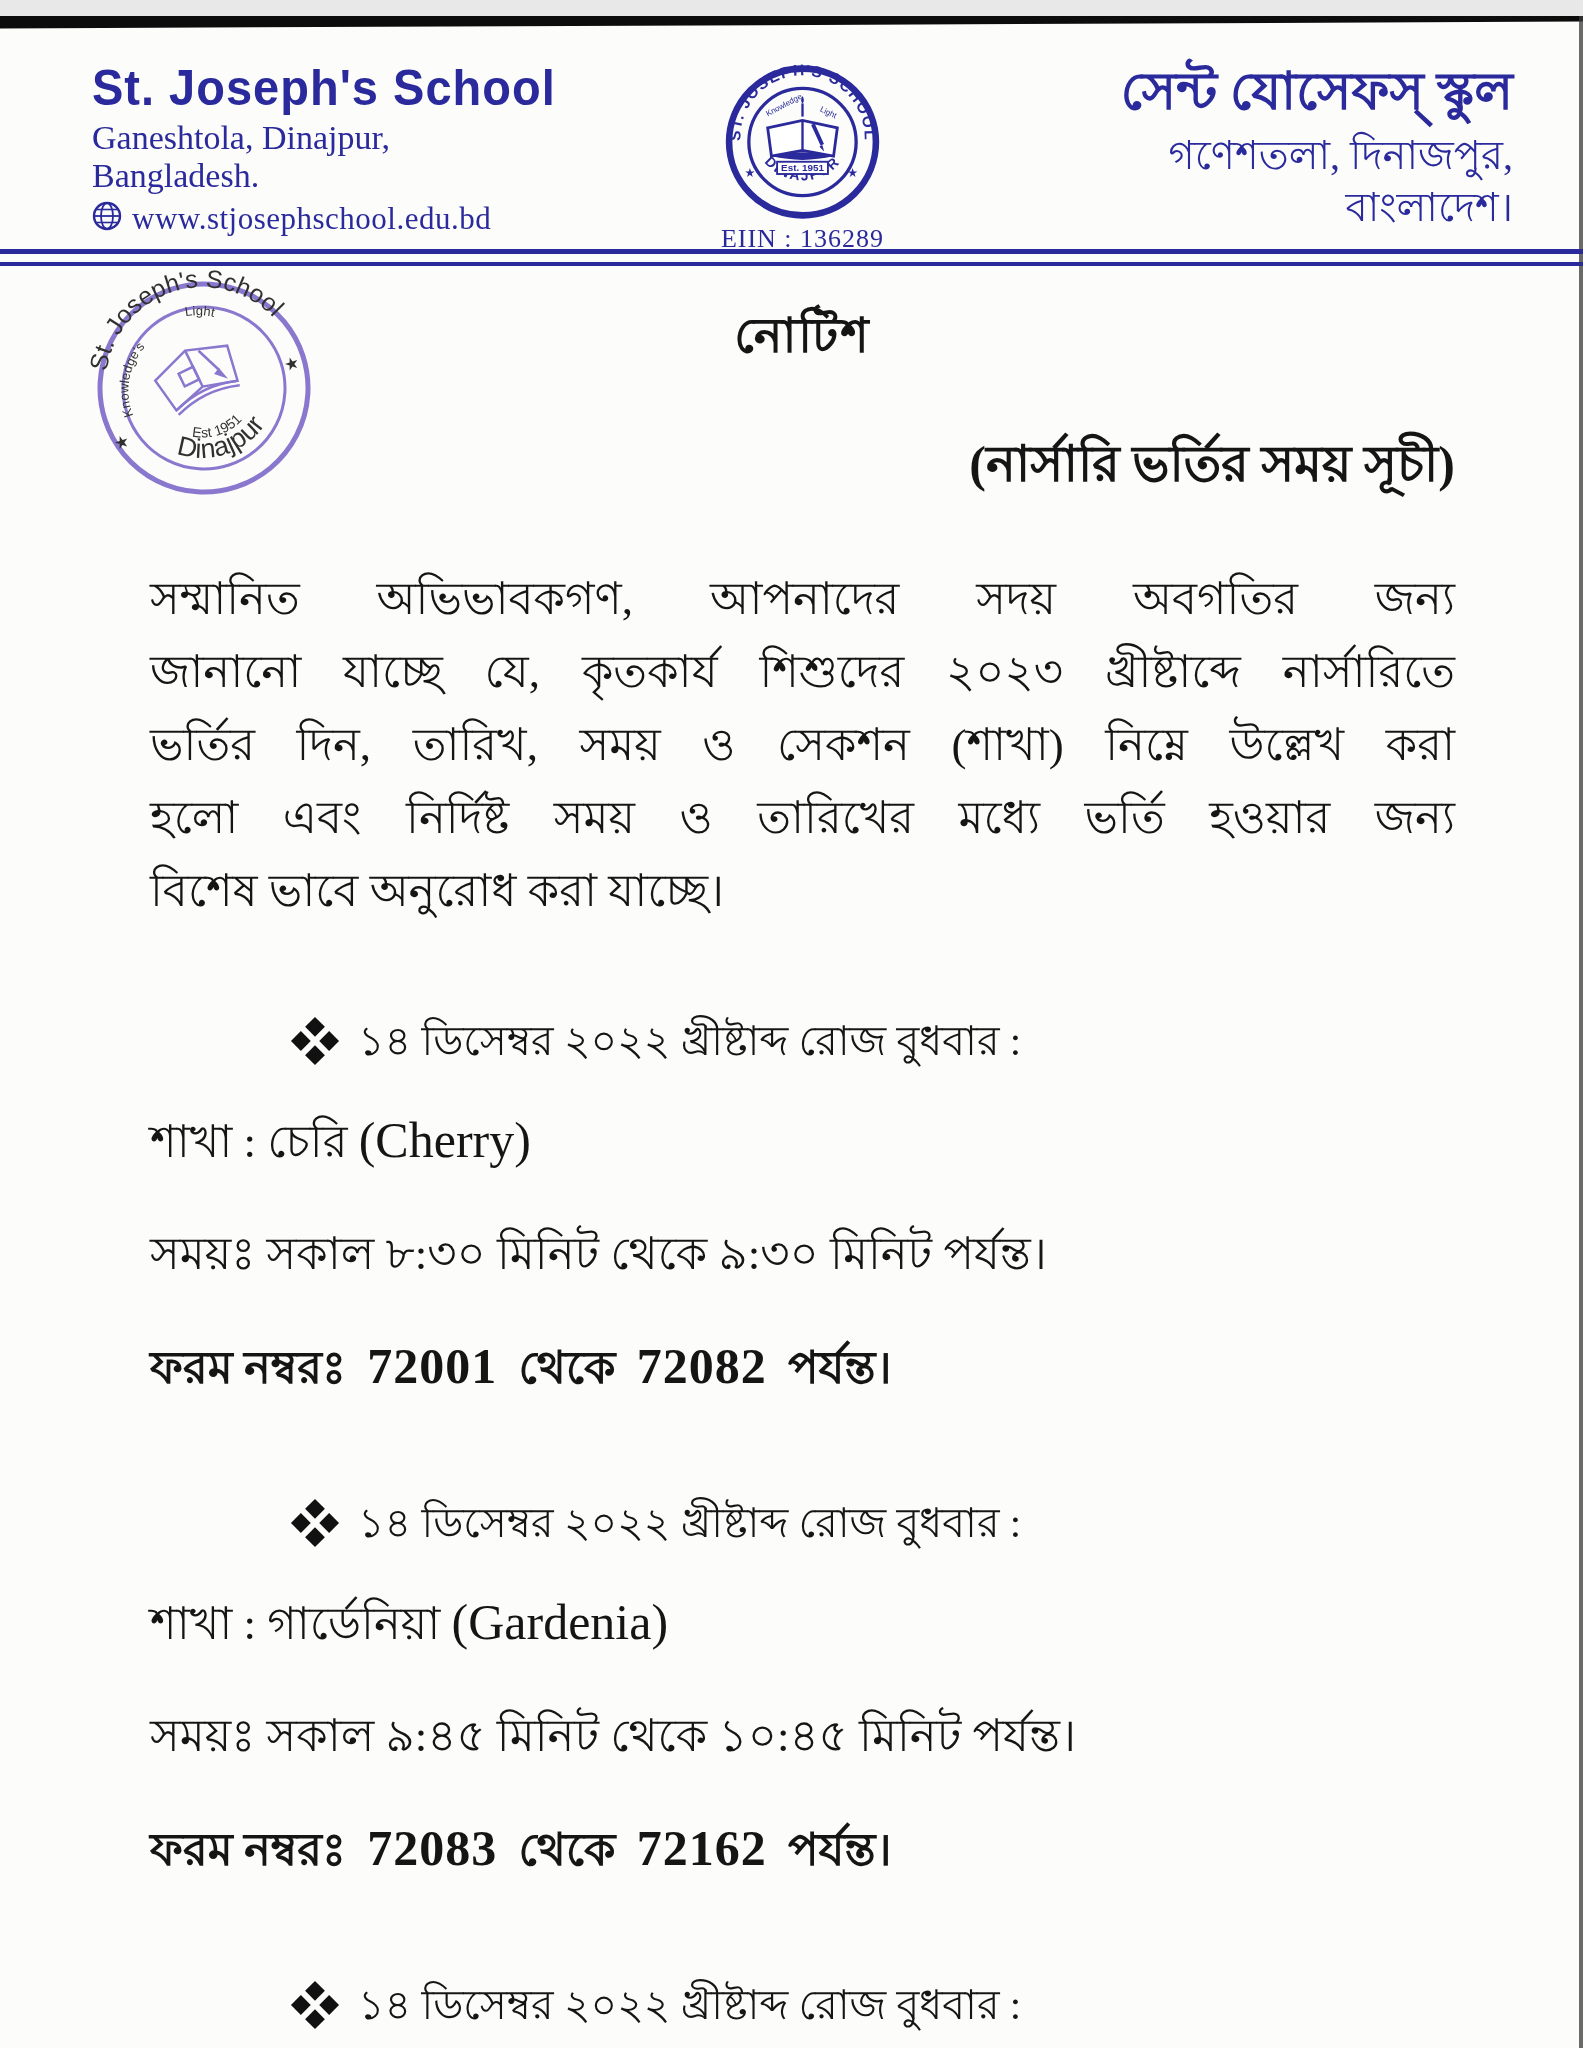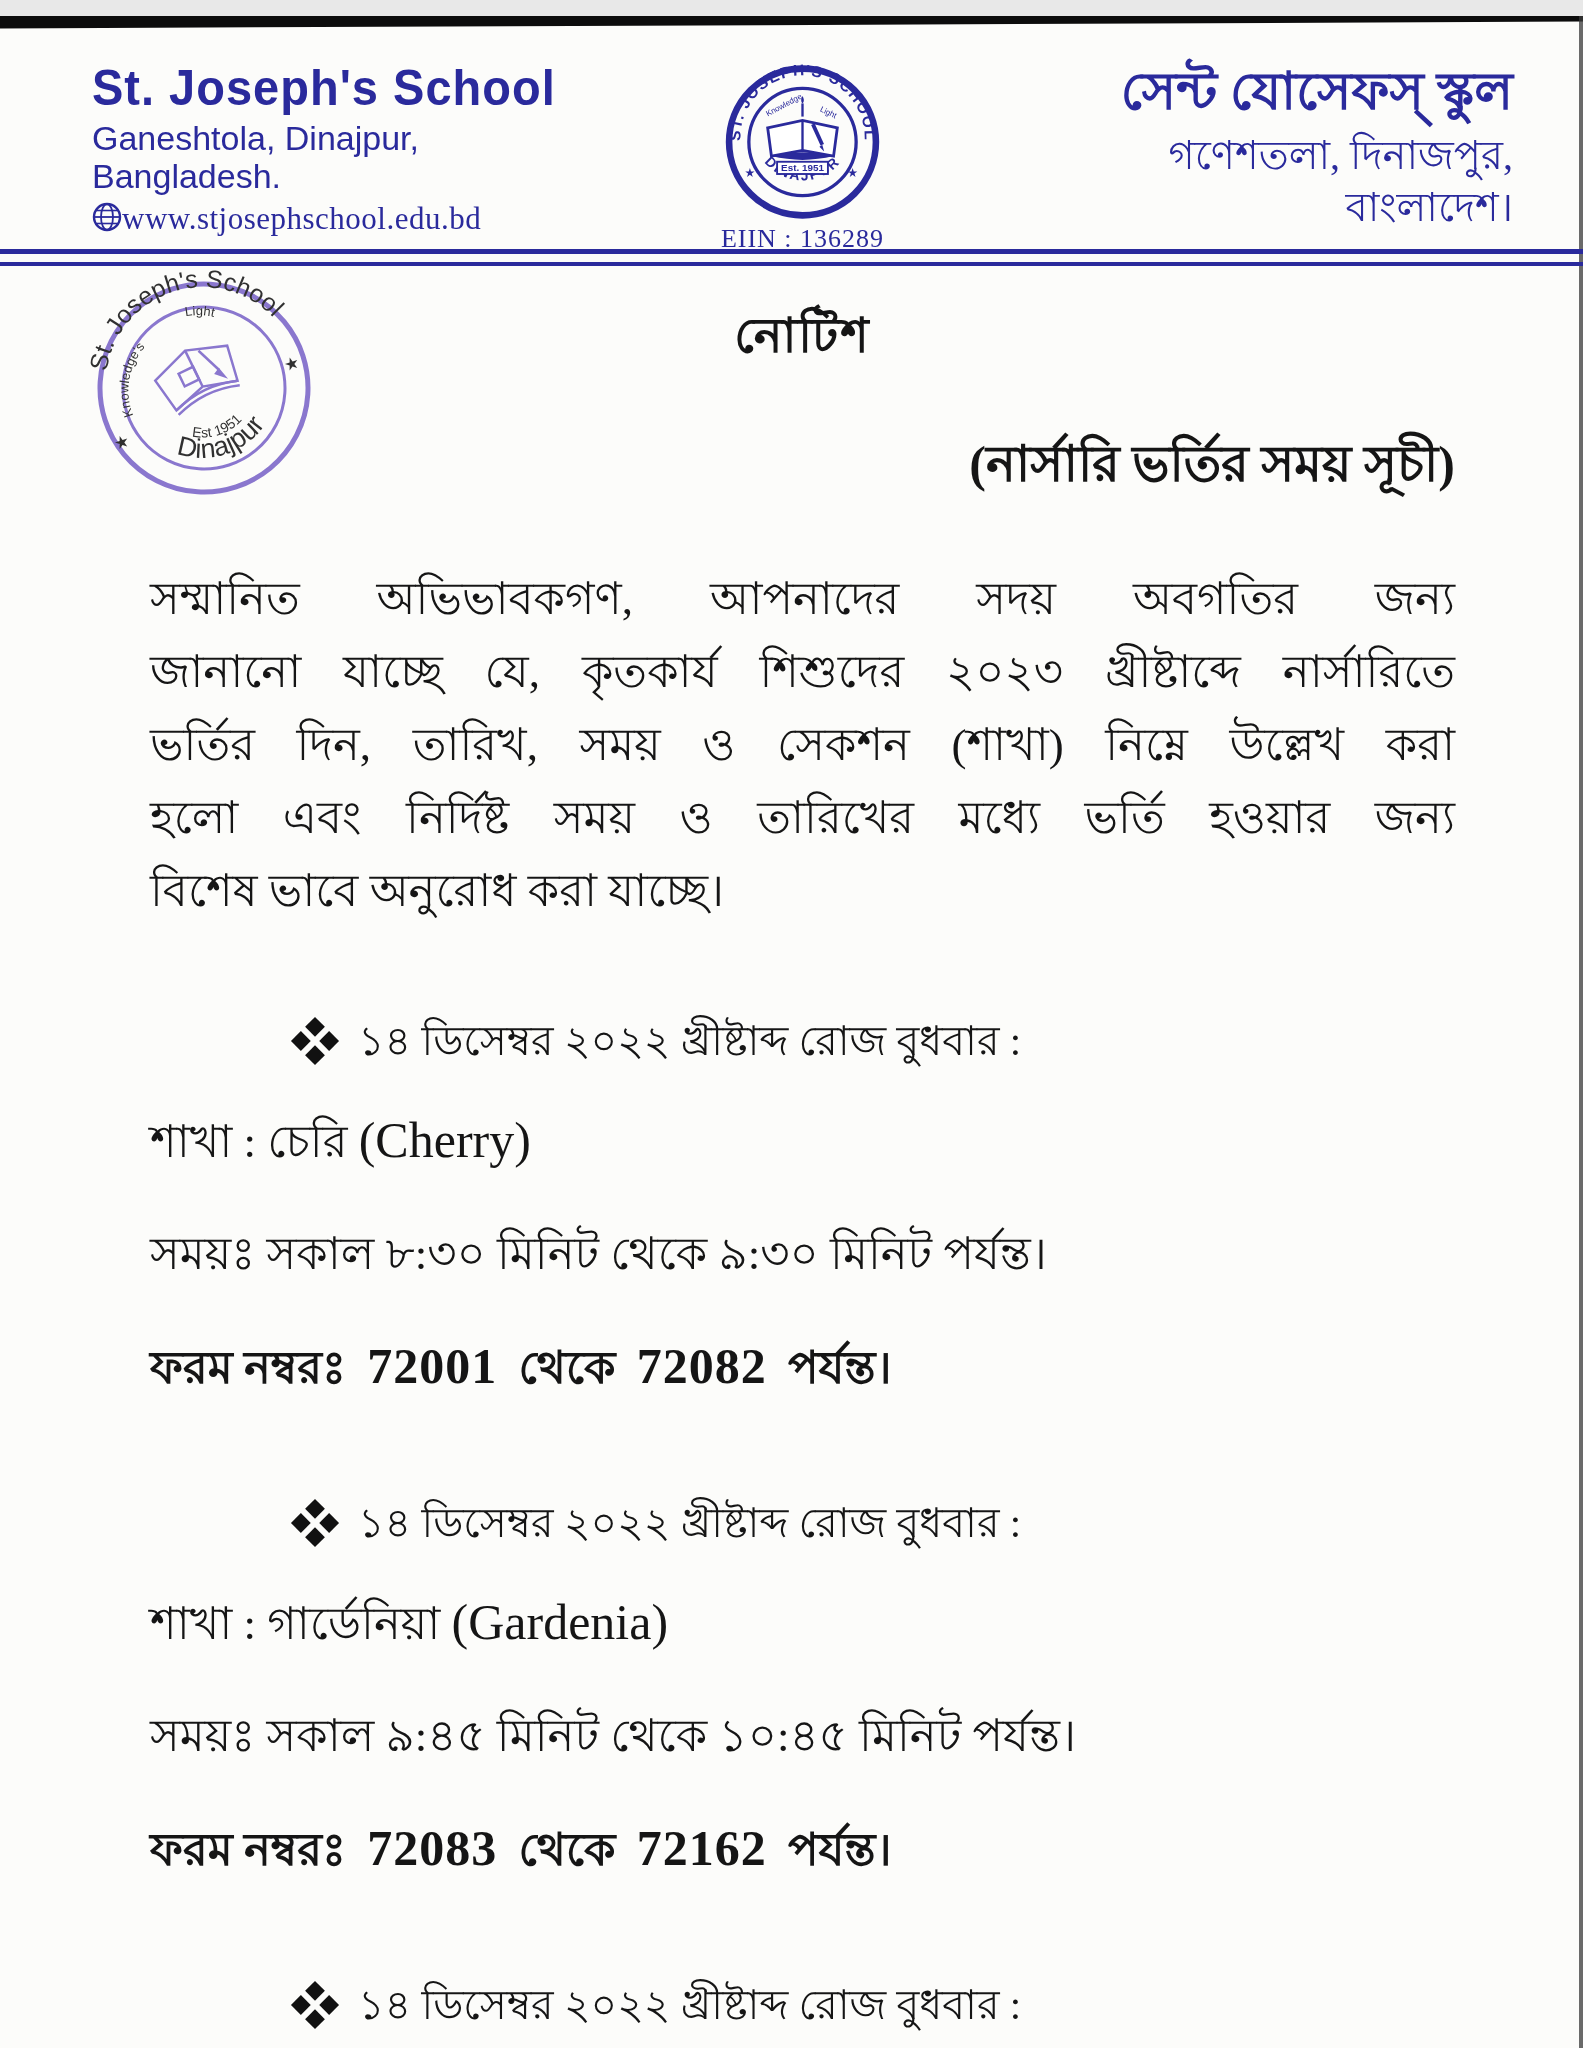--- a/index.html
+++ b/index.html
@@ -17,22 +17,22 @@
   .scan-top { position:absolute; top:-4px; left:-10px; width:1610px; height:13px;
     background:#0c0c0c; transform:rotate(-0.25deg); }
   .scan-right { position:absolute; top:0; right:0; width:4px; height:2048px; background:#3a3a3a; opacity:.75; }
 
   
   .letterhead { position:relative; display:flex; justify-content:space-between;
     padding:46px 70px 0 92px; height:215px; color:#2a2a9c; }
   .lh-left { width:480px; }
   .school-name-en { font-family:"Liberation Sans", sans-serif; font-weight:bold;
     font-size:47px; letter-spacing:1px; line-height:1.0; transform:scaleY(1.08); transform-origin:left top; }
-  .addr-en { font-family:Liberation Sans, sans-serif; font-size:34px; line-height:1.12; margin-top:10px; }
-  .website-row { display:flex; align-items:center; margin-top:6px; }
+  .addr-en { font-family:Liberation Serif, serif; font-size:34px; line-height:1.12; margin-top:10px; }
+  .website-row { display:flex; align-items:flex-start; gap:10px; margin-top:6px; }
   .website-url { font-size:31px; letter-spacing:.5px; }
   .lh-center { width:260px; text-align:center; position:relative; }
   .logo-wrap { width:165px; height:160px; margin:0 auto; }
   .eiin { font-size:26px; margin-top:2px; letter-spacing:1px; }
   .lh-right { width:480px; text-align:right; }
   .school-name-bn { font-size:52px; font-weight:bold; line-height:1.15; }
   .addr-bn { font-size:40px; line-height:1.3; margin-top:8px; }
 
   
   .rule { position:absolute; left:0; width:1583px; background:#2a2a9c; }

